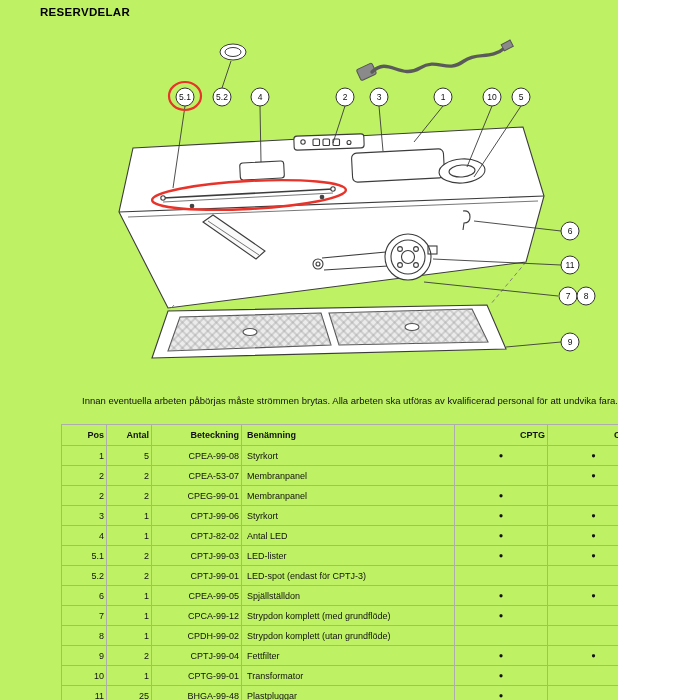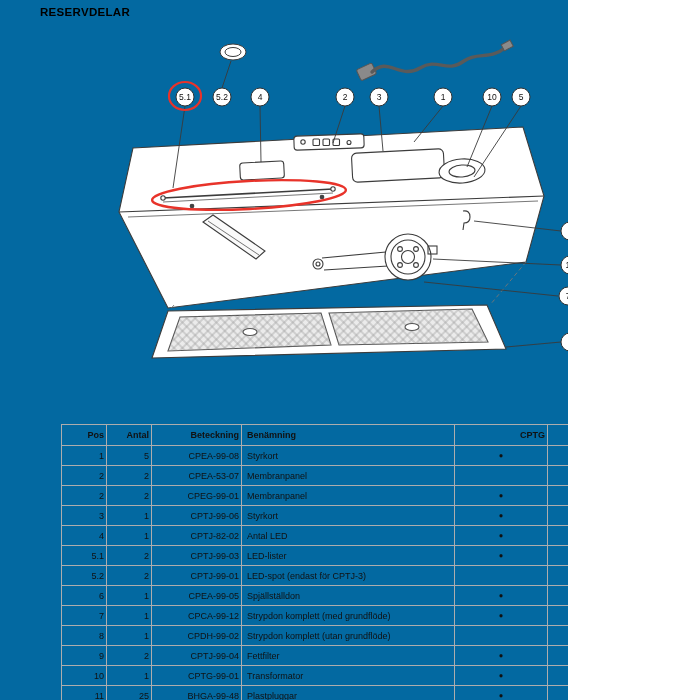--- a/index.html
+++ b/index.html
@@ -1,17 +1,17 @@
 <!DOCTYPE html>
 <html><head>
 <meta charset="utf-8">
 <style>
   html,body{margin:0;padding:0;background:#fff;}
   body{font-family:"Liberation Sans","DejaVu Sans",sans-serif;}
-  .page{position:relative;width:568px;height:700px;background:#0369a1;overflow:hidden;}
+  .page{position:relative;width:618px;height:700px;background:#bef264;overflow:hidden;}
   .title{position:absolute;left:40px;top:6px;font-size:11.5px;font-weight:bold;color:#000;letter-spacing:.3px;}
   svg.diagram{position:absolute;left:0;top:0;}
   svg text{font-family:"Liberation Sans","DejaVu Sans",sans-serif;font-size:8.5px;fill:#111;}
   .note{position:absolute;top:395px;left:0;width:700px;text-align:center;font-size:9.5px;color:#111;}
   .tablewrap{position:absolute;left:61px;top:424px;}
   table{border-collapse:collapse;table-layout:fixed;width:578px;border:1px solid #8a8a8a;}
   th,td{border:1px solid #adadad;height:19px;padding:0 5px;font-size:9px;color:#111;overflow:hidden;white-space:nowrap;}
   th{font-weight:bold;height:20px;}
   .center{text-align:right;padding:0 2px;}
   .left{text-align:left;margin-left:29px;}
@@ -148,20 +148,21 @@
       <text x="586" y="299">8</text>
       <text x="570" y="345">9</text>
     </g>
 
     <g fill="none" stroke-linecap="round">
       <ellipse cx="185" cy="96" rx="16" ry="14" stroke="#e8332a" stroke-width="2.2"></ellipse>
       <ellipse cx="249" cy="195" rx="97" ry="14" transform="rotate(-3 249 195)" stroke="#e8332a" stroke-width="2.4"></ellipse>
     </g>
   </svg>
 
+  <div class="note">Innan eventuella arbeten påbörjas måste strömmen brytas. Alla arbeten ska utföras av kvalificerad personal för att undvika fara.</div>
 
   <div class="tablewrap">
     <table>
       <colgroup>
         <col style="width:45px">
           <col style="width:45px">
           <col style="width:90px">
         <col style="width:213px">
           <col style="width:93px">
           <col style="width:92px">

